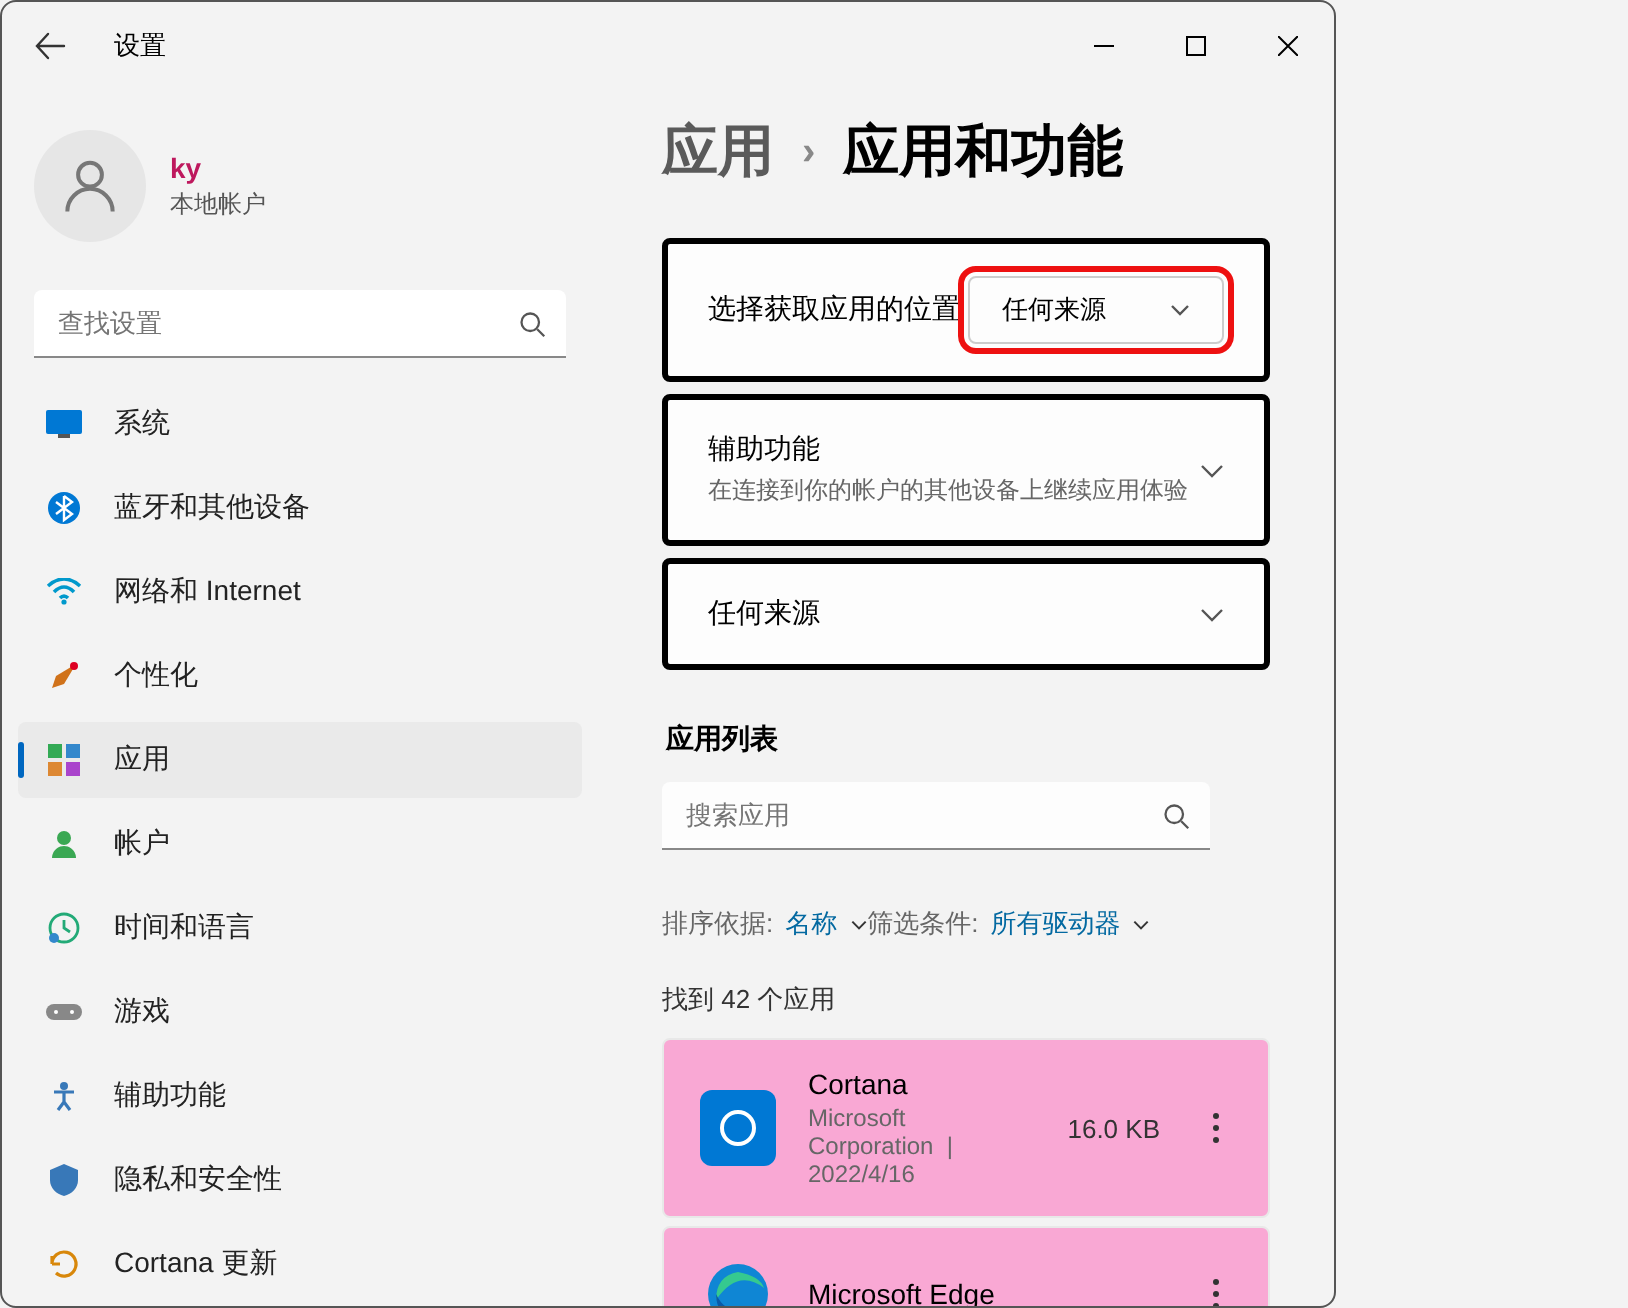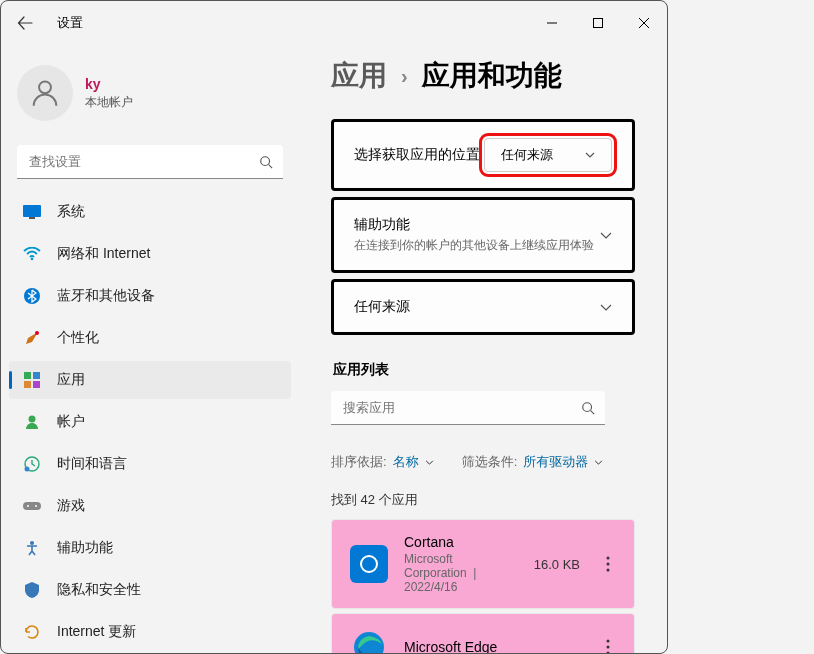--- a/index.html
+++ b/index.html
@@ -46,21 +46,21 @@
     .card-subtitle { font-size: 12px; color: #666; }
     
     .dropdown { display: flex; align-items: center; justify-content: center; gap: 32px; border: 1px solid #ccc; background: #fdfdfd; border-radius: 4px; padding: 7px 12px; font-size: 13px; cursor: pointer; min-width: 128px; }
     .dropdown-highlight { outline: 3px solid #e11; outline-offset: 2px; }
     
     .section-label { font-size: 14px; font-weight: 600; margin: 26px 0 12px 2px; }
     
     .app-search { position: relative; width: 274px; margin-bottom: 28px; }
     .app-search-input { width: 100%; height: 34px; border: none; border-bottom: 1px solid #888; background: #fdfdfd; padding: 0 36px 0 12px; font-size: 13px; outline: none; border-radius: 4px 4px 0 0; }
     
-    .filter-row { display: flex; align-items: flex-start; gap: 28px; font-size: 13px; color: #444; margin-bottom: 20px; }
+    .filter-row { display: flex; align-items: flex-start; font-size: 13px; color: #444; margin-bottom: 20px; }
     .filter-item { display: flex; align-items: center; gap: 6px; cursor: pointer; }
     .filter-label { color: #666; }
     .filter-value { color: #0369a1; font-weight: 500; }
     
     .count-text { font-size: 13px; color: #333; margin-bottom: 10px; }
     
     .app-item { background: #f9a8d4; border: 1px solid #e8e8e8; border-radius: 4px; display: flex; align-items: center; padding: 14px 18px; gap: 16px; margin-bottom: 4px; }
     .app-icon { width: 38px; height: 38px; border-radius: 6px; display: flex; align-items: center; justify-content: center; flex-shrink: 0; }
     .app-icon.cortana { background: #0078d4; }
     .app-icon.edge { }
@@ -133,35 +133,35 @@
         <span class="nav-icon">
             <svg width="18" height="14" viewBox="0 0 18 14">
               <rect x="0" y="0" width="18" height="12" rx="1" fill="#0078d4"></rect>
               <rect x="6" y="12" width="6" height="2" fill="#555"></rect>
             </svg>
           </span>
         <span>系统</span>
       </div>
       <div class="nav-item">
         <span class="nav-icon">
+            <svg width="16" height="16" viewBox="0 0 16 16">
+              <circle cx="8" cy="8" r="8" fill="#0078d4"></circle>
+              <path d="M8 2v12l4-3-8-6m0 6 8-6-4-3" stroke="#fff" stroke-width="1.2" fill="none"></path>
+            </svg>
+          </span>
+        <span>蓝牙和其他设备</span>
+      </div>
+      <div class="nav-item">
+        <span class="nav-icon">
             <svg width="18" height="14" viewBox="0 0 18 14">
               <path d="M1 4 Q9 -3 17 4 M4 7 Q9 2 14 7 M7 10 Q9 8 11 10" stroke="#0099cc" stroke-width="1.8" fill="none"></path>
               <circle cx="9" cy="12" r="1.3" fill="#0099cc"></circle>
             </svg>
           </span>
         <span>网络和 Internet</span>
-      </div>
-      <div class="nav-item">
-        <span class="nav-icon">
-            <svg width="16" height="16" viewBox="0 0 16 16">
-              <circle cx="8" cy="8" r="8" fill="#0078d4"></circle>
-              <path d="M8 2v12l4-3-8-6m0 6 8-6-4-3" stroke="#fff" stroke-width="1.2" fill="none"></path>
-            </svg>
-          </span>
-        <span>蓝牙和其他设备</span>
       </div>
       <div class="nav-item">
         <span class="nav-icon">
             <svg width="16" height="16" viewBox="0 0 16 16">
               <path d="M2 14 L4 8 L14 2 L8 12 Z" fill="#d0721a"></path>
               <circle cx="13" cy="3" r="2" fill="#d02"></circle>
             </svg>
           </span>
         <span>个性化</span>
       </div>
@@ -221,21 +221,21 @@
             </svg>
           </span>
         <span>隐私和安全性</span>
       </div>
       <div class="nav-item">
         <span class="nav-icon">
             <svg width="16" height="16" viewBox="0 0 16 16">
               <path d="M2 8a6 6 0 1 1 2 4.5M2 8V4M2 8h4" stroke="#d8870a" stroke-width="1.6" fill="none"></path>
             </svg>
           </span>
-        <span>Internet 更新</span>
+        <span>Cortana 更新</span>
       </div>
     </div>
 
     <div class="main">
       <div class="breadcrumb">
         <span class="breadcrumb-parent">应用</span>
         <span class="breadcrumb-sep">›</span>
         <span class="breadcrumb-current">应用和功能</span>
       </div>
 

